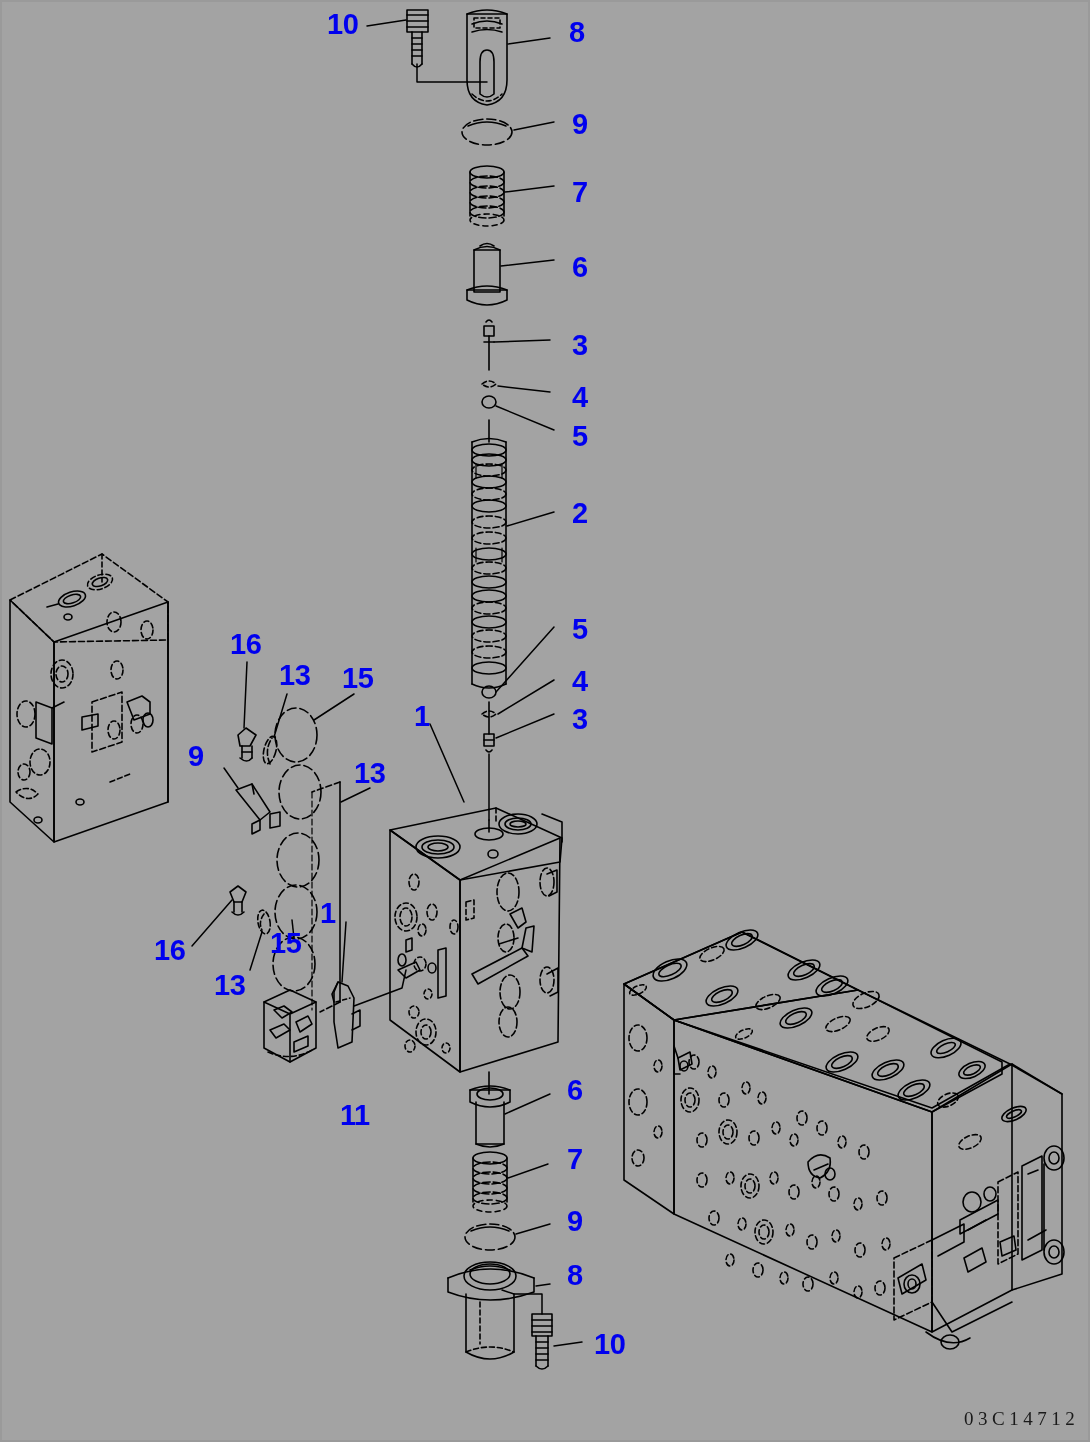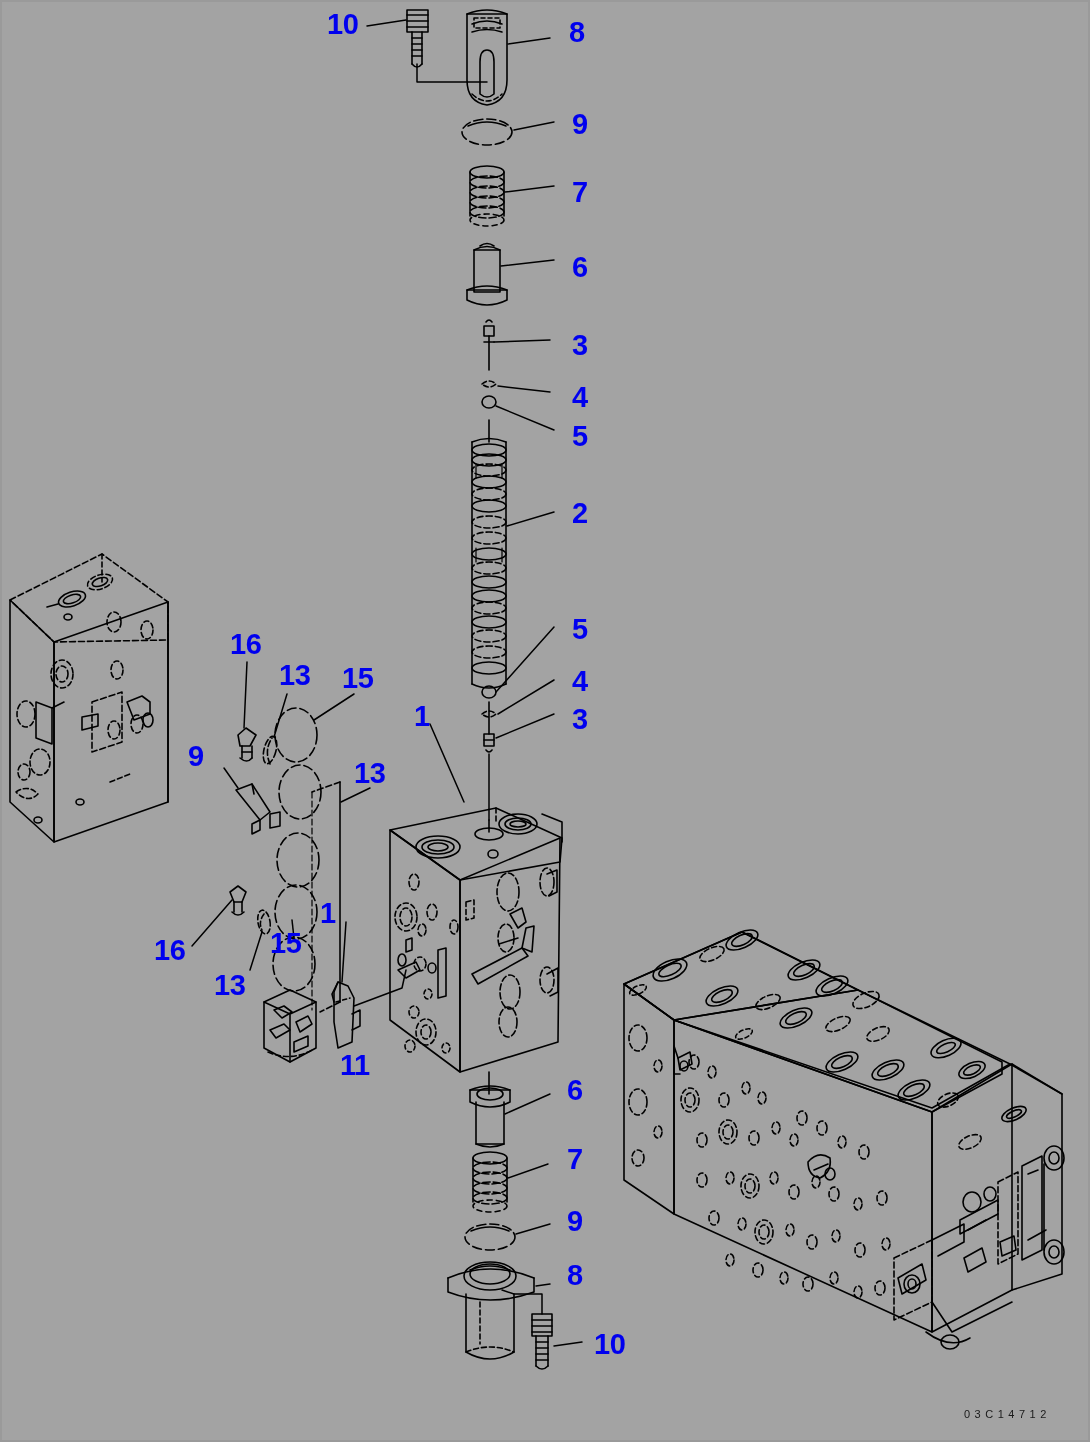--- a/index.html
+++ b/index.html
@@ -33,22 +33,22 @@
     font-weight: bold;
     font-size: 29px;
     line-height: 29px;
     letter-spacing: -0.5px;
     white-space: nowrap;
     user-select: none;
   }
   .drawing-code {
     position: absolute;
     color: #1a1a1a;
-    font-family: Liberation Sans, sans-serif;
-    font-size: 11px;
+    font-family: Liberation Serif, serif;
+    font-size: 19px;
     letter-spacing: 4.5px;
     white-space: nowrap;
   }
 </style>
 </head>
 <body>
 
 <div id="page">
 
   <svg id="art" viewBox="0 0 1090 1442" xmlns="http://www.w3.org/2000/svg">
@@ -542,21 +542,21 @@
   <div class="lbl" style="left:228px; top:628px;">16</div>
   <div class="lbl" style="left:277px; top:659px;">13</div>
   <div class="lbl" style="left:340px; top:662px;">15</div>
   <div class="lbl" style="left:186px; top:740px;">9</div>
   <div class="lbl" style="left:352px; top:757px;">13</div>
   <div class="lbl" style="left:412px; top:700px;">1</div>
   <div class="lbl" style="left:152px; top:934px;">16</div>
   <div class="lbl" style="left:212px; top:969px;">13</div>
   <div class="lbl" style="left:268px; top:927px;">15</div>
   <div class="lbl" style="left:318px; top:897px;">1</div>
-  <div class="lbl" style="left:338px; top:1049px;">11</div>
+  <div class="lbl" style="left:338px; top:1099px;">11</div>
 
   <div class="lbl" style="left:565px; top:1074px;">6</div>
   <div class="lbl" style="left:565px; top:1143px;">7</div>
   <div class="lbl" style="left:565px; top:1205px;">9</div>
   <div class="lbl" style="left:565px; top:1259px;">8</div>
   <div class="lbl" style="left:592px; top:1328px;">10</div>
 
   <div class="drawing-code" style="left:962px; top:1406px;">03C14712</div>
 
 </div>

